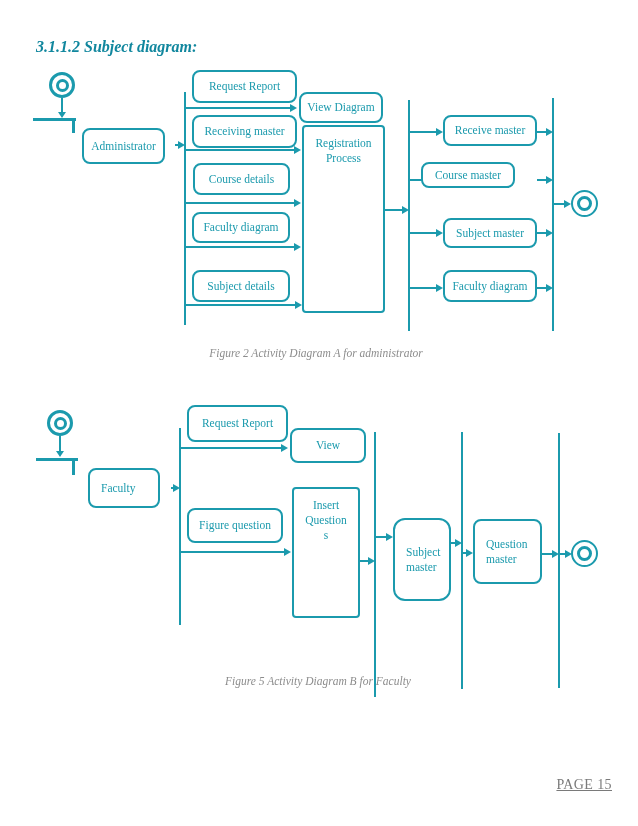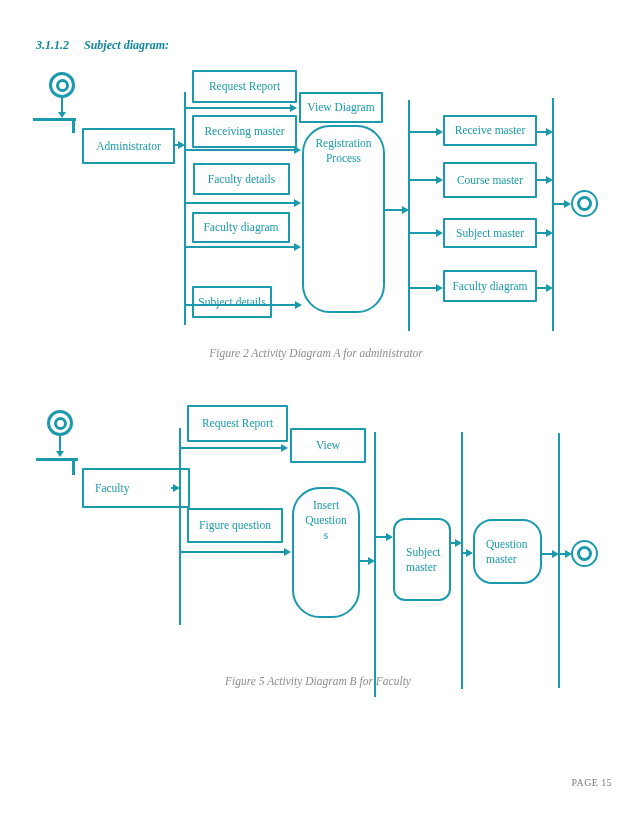--- a/index.html
+++ b/index.html
@@ -2,32 +2,32 @@
 <html><head>
 <meta charset="utf-8">
 <style>
   html,body { margin:0; padding:0; background:#e8e8e8; }
   .page {
     position:relative; width:638px; height:826px; margin:0 auto;
     background:#ffffff; overflow:hidden;
     font-family:"Liberation Serif","DejaVu Serif",serif;
   }
   .heading-num, .heading-title {
-    position:absolute; top:38px; font-size:12px; font-weight:bold;
+    position:absolute; top:38px; font-size:16px; font-weight:bold;
     font-style:italic; color:#11879e;
   }
   .heading-num { left:36px; }
   .heading-title { left:84px; }
   .box {
     position:absolute; box-sizing:border-box; background:#fff;
-    border:2px solid #1b9aad; border-radius:1px; color:#1b9aad;
+    border:2px solid #1b9aad; border-radius:8px; color:#1b9aad;
     font-size:11.5px; line-height:1.3; text-align:center;
     display:flex; align-items:center; justify-content:center; padding:2px 4px;
   }
-  .box.tall { border-radius:28px; align-items:flex-start; padding-top:9px; }
+  .box.tall { border-radius:4px; align-items:flex-start; padding-top:9px; }
   .box.leftpad { justify-content:flex-start; text-align:left; padding-left:11px; }
   .box.pre { white-space:pre-line; }
   .vline { position:absolute; width:2px; background:#1b9aad; }
   .hbar  { position:absolute; height:3px; background:#1b9aad; }
   .tick  { position:absolute; width:3px;  background:#1b9aad; }
   .arrow { position:absolute; height:2px; background:#1b9aad; }
   .arrow::after {
     content:""; position:absolute; right:-7px; top:-3px; width:0; height:0;
     border-left:7px solid #1b9aad;
     border-top:4px solid transparent; border-bottom:4px solid transparent;
@@ -45,75 +45,75 @@
   }
   .circ-inner { box-sizing:border-box; border-radius:50%; border:3px solid #1b9aad; }
   .start .circ-inner { width:13px; height:13px; }
   .end.circ-outer { border-width:2.5px; }
   .end .circ-inner { width:15px; height:15px; border-width:3.5px; }
   .caption {
     position:absolute; transform:translateX(-50%); white-space:nowrap;
     font-style:italic; font-size:11.5px; color:#8c8c8c;
   }
   .page-num {
-    position:absolute; right:26px; top:777px; font-size:10px;
-    color:#7a7a7a; letter-spacing:0.4px;
+    position:absolute; right:26px; top:777px; font-size:14px;
+    color:#7a7a7a; letter-spacing:0.4px;text-decoration:underline;
   }
 </style>
 </head>
 <body>
 
 <div class="page">
 
   <span class="heading-num">3.1.1.2</span>
   <span class="heading-title">Subject diagram:</span>
 
   <div>
 
     <div class="circ-outer start" style="left:49px;top:72px;width:26px;height:26px">
         <div class="circ-inner"></div>
       </div>
     <div class="varrow" style="left:61px;top:98px;height:14px"></div>
     <div class="hbar" style="left:33px;top:118px;width:43px"></div>
     <div class="tick" style="left:72px;top:120px;height:13px"></div>
 
-    <div class="box" style="left:82px;top:128px;width:93px;height:36px">Administrator</div>
+    <div class="box" style="left:82px;top:128px;width:83px;height:36px">Administrator</div>
     <div class="arrow" style="left:175px;top:144px;width:3px"></div>
 
     <div class="vline" style="left:184px;top:92px;height:233px"></div>
     <div class="vline" style="left:408px;top:100px;height:231px"></div>
     <div class="vline" style="left:552px;top:98px;height:233px"></div>
 
     <div class="box" style="left:192px;top:70px;width:105px;height:33px">Request Report</div>
     <div class="arrow" style="left:186px;top:107px;width:104px"></div>
 
     <div class="box" style="left:299px;top:92px;width:84px;height:31px">View Diagram</div>
 
     <div class="box" style="left:192px;top:115px;width:105px;height:33px">Receiving master</div>
     <div class="arrow" style="left:186px;top:149px;width:108px"></div>
 
     <div class="box tall" style="left:302px;top:125px;width:83px;height:188px">Registration Process</div>
 
-    <div class="box" style="left:193px;top:163px;width:97px;height:32px">Faculty details</div>
+    <div class="box" style="left:193px;top:163px;width:97px;height:32px">Course details</div>
     <div class="arrow" style="left:186px;top:202px;width:108px"></div>
 
     <div class="box" style="left:192px;top:212px;width:98px;height:31px">Faculty diagram</div>
     <div class="arrow" style="left:186px;top:246px;width:108px"></div>
 
-    <div class="box" style="left:192px;top:286px;width:80px;height:32px">Subject details</div>
+    <div class="box" style="left:192px;top:270px;width:98px;height:32px">Subject details</div>
     <div class="arrow" style="left:186px;top:304px;width:109px"></div>
 
     <div class="arrow" style="left:385px;top:209px;width:17px"></div>
 
     <div class="arrow" style="left:410px;top:131px;width:26px"></div>
     <div class="box" style="left:443px;top:115px;width:94px;height:31px">Receive master</div>
     <div class="arrow" style="left:537px;top:131px;width:9px"></div>
 
     <div class="arrow" style="left:410px;top:179px;width:26px"></div>
-    <div class="box" style="left:443px;top:162px;width:94px;height:36px">Course master</div>
+    <div class="box" style="left:421px;top:162px;width:94px;height:26px">Course master</div>
     <div class="arrow" style="left:537px;top:179px;width:9px"></div>
 
     <div class="arrow" style="left:410px;top:232px;width:26px"></div>
     <div class="box" style="left:443px;top:218px;width:94px;height:30px">Subject master</div>
     <div class="arrow" style="left:537px;top:232px;width:9px"></div>
 
     <div class="arrow" style="left:410px;top:287px;width:26px"></div>
     <div class="box" style="left:443px;top:270px;width:94px;height:32px">Faculty diagram</div>
     <div class="arrow" style="left:537px;top:287px;width:9px"></div>
 
@@ -127,21 +127,21 @@
 
   <div>
 
     <div class="circ-outer start" style="left:47px;top:410px;width:26px;height:26px">
         <div class="circ-inner"></div>
       </div>
     <div class="varrow" style="left:59px;top:436px;height:15px"></div>
     <div class="hbar" style="left:36px;top:458px;width:42px"></div>
     <div class="tick" style="left:72px;top:460px;height:15px"></div>
 
-    <div class="box leftpad" style="left:82px;top:468px;width:108px;height:40px">Faculty</div>
+    <div class="box leftpad" style="left:88px;top:468px;width:72px;height:40px">Faculty</div>
     <div class="arrow" style="left:171px;top:487px;width:2px"></div>
 
     <div class="vline" style="left:179px;top:428px;height:197px"></div>
     <div class="vline" style="left:374px;top:432px;height:265px"></div>
     <div class="vline" style="left:461px;top:432px;height:257px"></div>
     <div class="vline" style="left:558px;top:433px;height:255px"></div>
 
     <div class="box" style="left:187px;top:405px;width:101px;height:37px">Request Report</div>
     <div class="arrow" style="left:181px;top:447px;width:100px"></div>
 
@@ -153,21 +153,21 @@
     <div class="box tall pre" style="left:292px;top:487px;width:68px;height:131px">Insert
 Question
 s</div>
     <div class="arrow" style="left:360px;top:560px;width:8px"></div>
 
     <div class="arrow" style="left:376px;top:536px;width:10px"></div>
     <div class="box leftpad" style="left:393px;top:518px;width:58px;height:83px;border-radius:12px">Subject master</div>
     <div class="arrow" style="left:451px;top:542px;width:4px"></div>
 
     <div class="arrow" style="left:463px;top:552px;width:3px"></div>
-    <div class="box leftpad" style="left:473px;top:519px;width:69px;height:65px;border-radius:19px">Question master</div>
+    <div class="box leftpad" style="left:473px;top:519px;width:69px;height:65px;border-radius:8px">Question master</div>
     <div class="arrow" style="left:542px;top:553px;width:10px"></div>
 
     <div class="arrow" style="left:560px;top:553px;width:5px"></div>
     <div class="circ-outer end" style="left:571px;top:540px;width:27px;height:27px">
         <div class="circ-inner"></div>
       </div>
 
     <div class="caption" style="left:318px;top:675px">Figure 5 Activity Diagram B for Faculty</div>
   </div>
 

